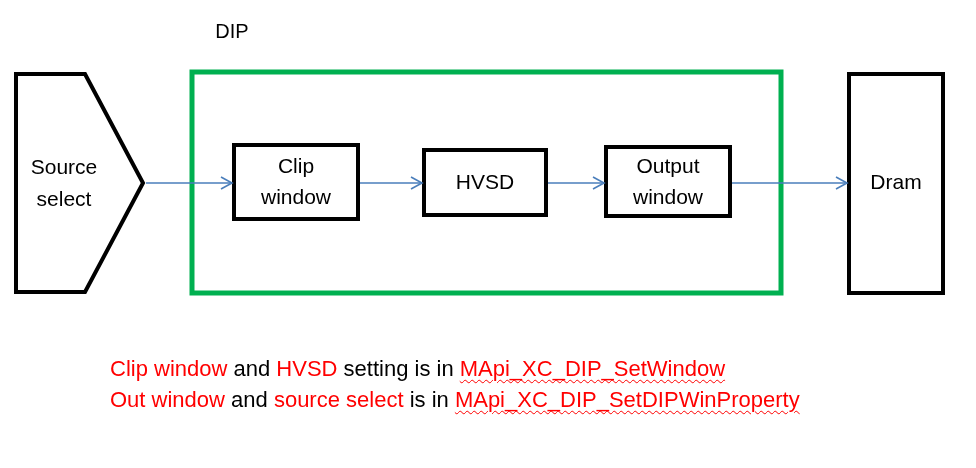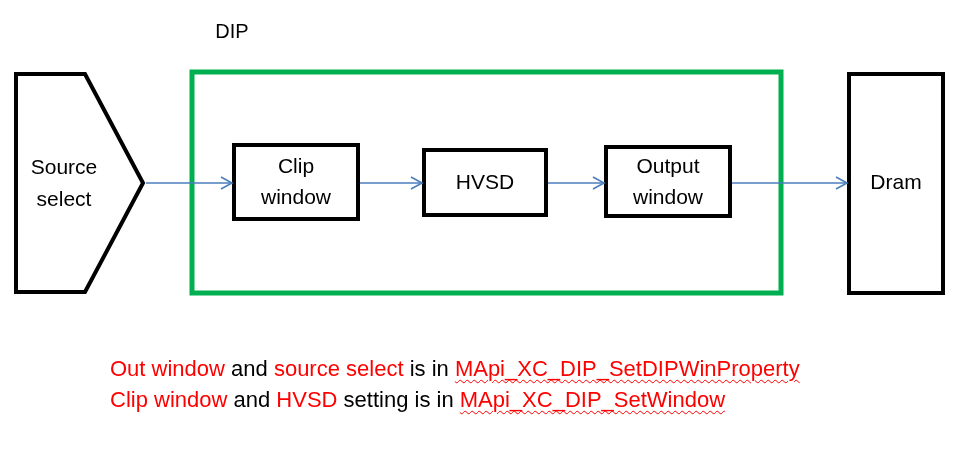--- a/index.html
+++ b/index.html
@@ -121,17 +121,17 @@
     </g>
 
     <g>
       <line x1="732" y1="183" x2="845" y2="183" stroke="#4A7EBB" stroke-width="1.6"></line>
       <polyline points="836,177 847,183 836,189" fill="none" stroke="#4A7EBB" stroke-width="1.6"></polyline>
     </g>
 
   </svg>
 
   <div class="caption-layer">
+    <div class="caption-line"><span class="seg-red">Clip window</span><span class="seg-black"> and </span><span class="seg-red">HVSD</span><span class="seg-black"> setting is in </span><span class="seg-api">MApi_XC_DIP_SetWindow</span></div>
     <div class="caption-line"><span class="seg-red">Out window</span><span class="seg-black"> and </span><span class="seg-red">source select</span><span class="seg-black"> is in </span><span class="seg-api">MApi_XC_DIP_SetDIPWinProperty</span></div>
-    <div class="caption-line"><span class="seg-red">Clip window</span><span class="seg-black"> and </span><span class="seg-red">HVSD</span><span class="seg-black"> setting is in </span><span class="seg-api">MApi_XC_DIP_SetWindow</span></div>
   </div>
 
 </div>
 
 </body></html>

